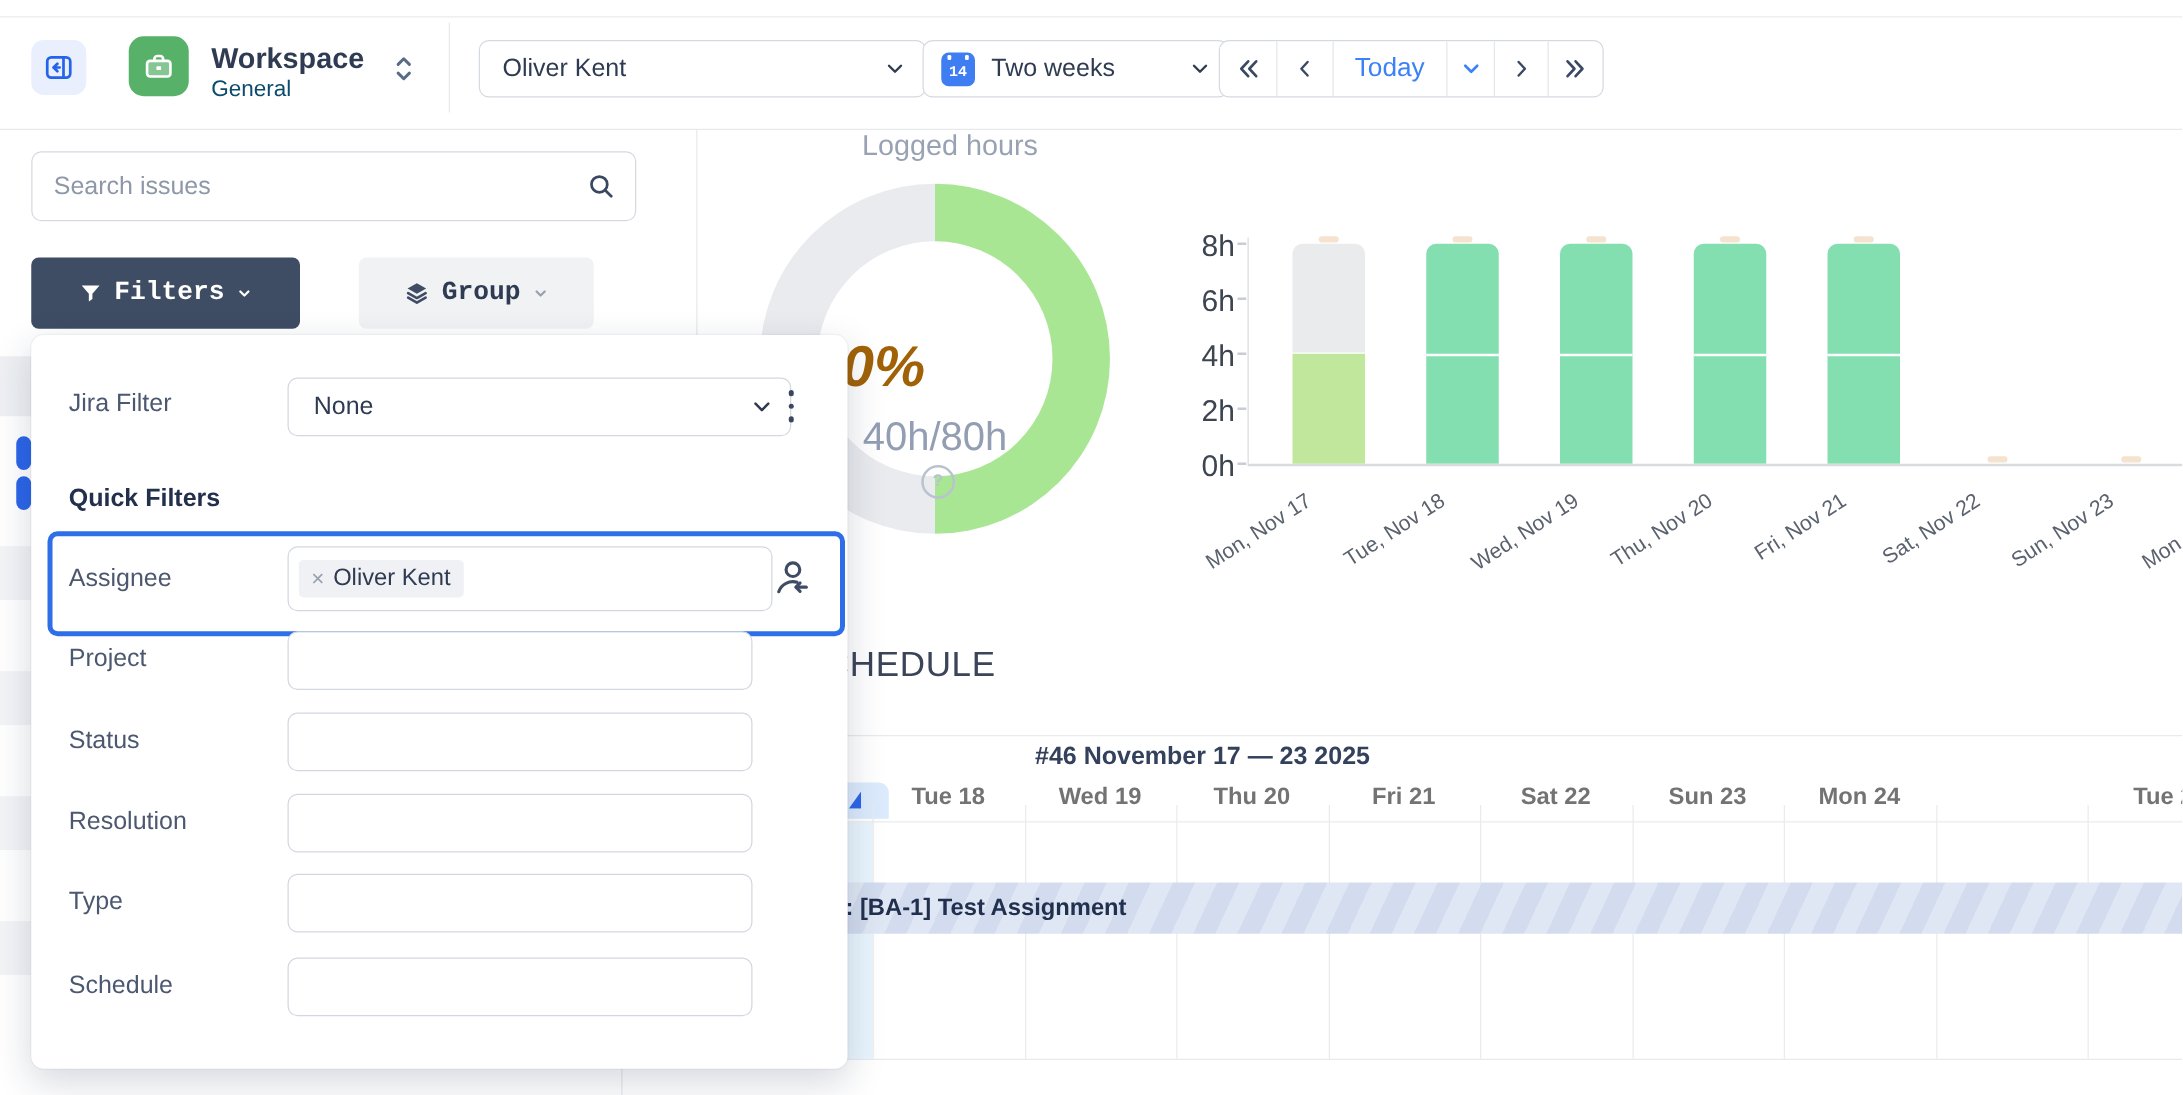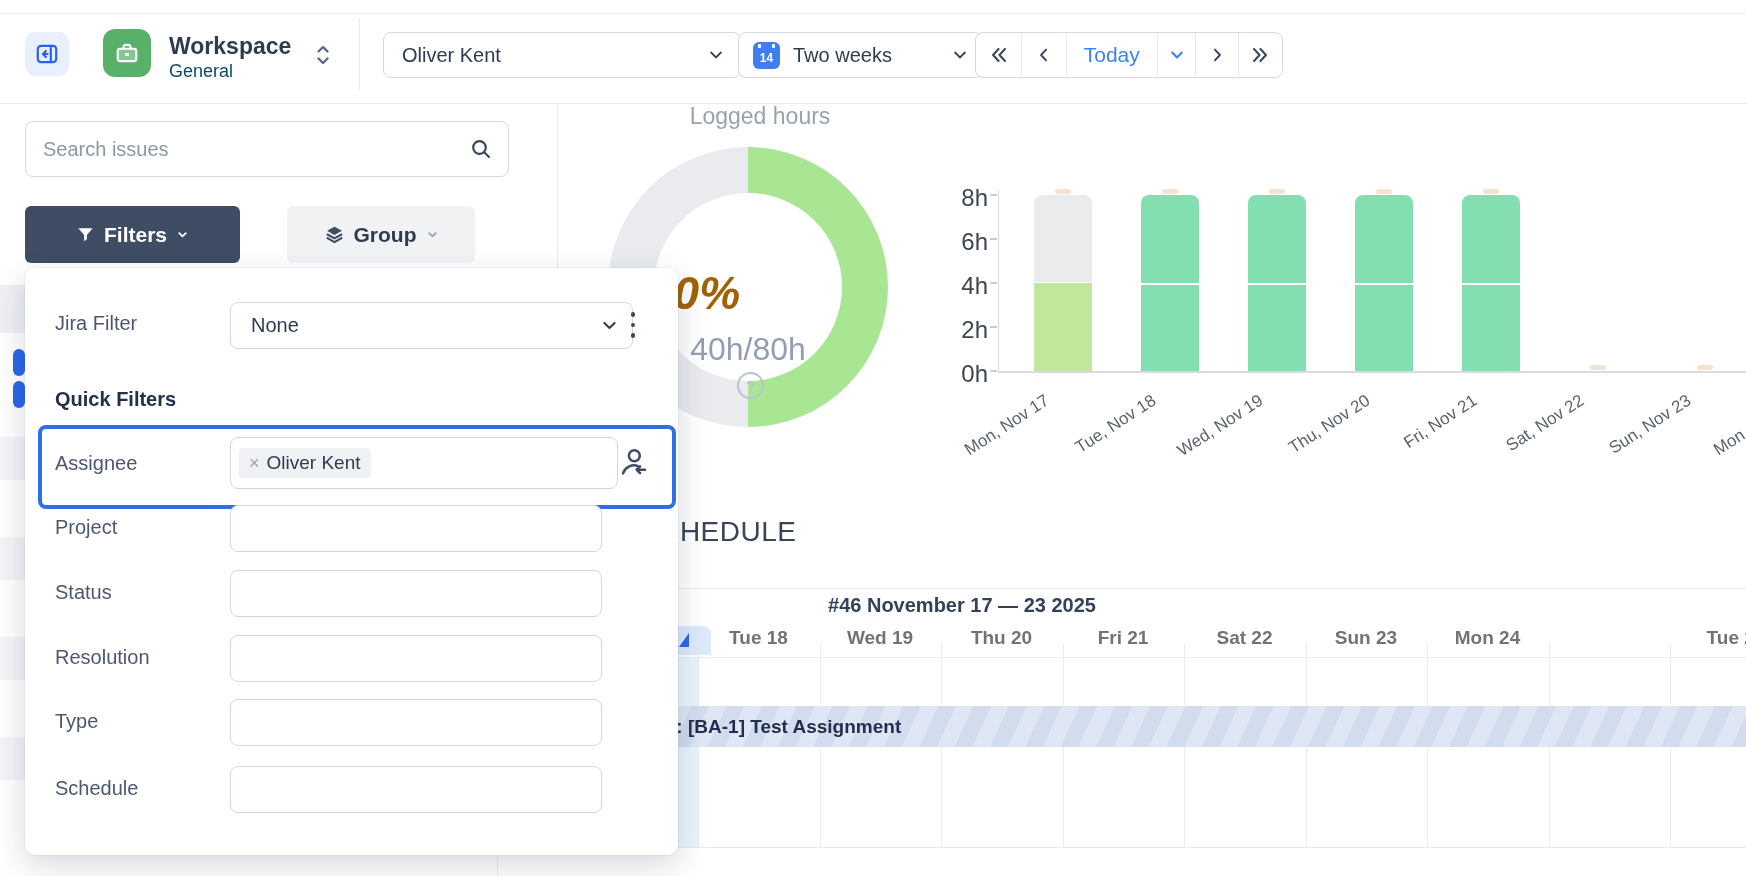--- a/index.html
+++ b/index.html
@@ -3,21 +3,21 @@
 <meta charset="utf-8">
 <style>
   html,body{margin:0;padding:0;background:#fff;}
   #screen{position:relative;width:1746px;height:876px;background:#fff;overflow:hidden;
           font-family:"Liberation Sans",sans-serif;color:#2e3b52;}
   .abs{position:absolute;}
   .hline{position:absolute;background:#e7e9ec;height:1px;}
   .vline{position:absolute;background:#e7e9ec;width:1px;}
   .btnbox{position:absolute;border:1px solid #d5d9e0;border-radius:8px;background:#fff;
           display:flex;align-items:center;}
-  .ctr{display:flex;align-items:center;justify-content:center;}
+  .ctr{display:flex;align-items:center;justify-content:center;font-family:Liberation Mono, monospace;}
   
   #collapse-btn{left:25px;top:32px;width:44px;height:44px;background:#e9effd;border-radius:10px;}
   #ws-icon{left:103px;top:29px;width:48px;height:48px;background:#57b168;border-radius:12px;}
   #ws-title{left:169px;top:33px;font-size:23px;font-weight:700;color:#2e3b52;}
   #ws-sub{left:169px;top:61px;font-size:18px;color:#0c4a6e;}
   #ws-unfold{left:310px;top:42px;width:26px;height:26px;}
   #user-select{left:383px;top:32px;width:322px;height:44px;justify-content:space-between;padding:0 16px 0 18px;}
   #period-select{left:738px;top:32px;width:215px;height:44px;padding:0 14px;}
   #nav-group{left:975px;top:32px;width:306px;height:44px;border:1px solid #d5d9e0;border-radius:8px;
              display:flex;background:#fff;overflow:hidden;}

